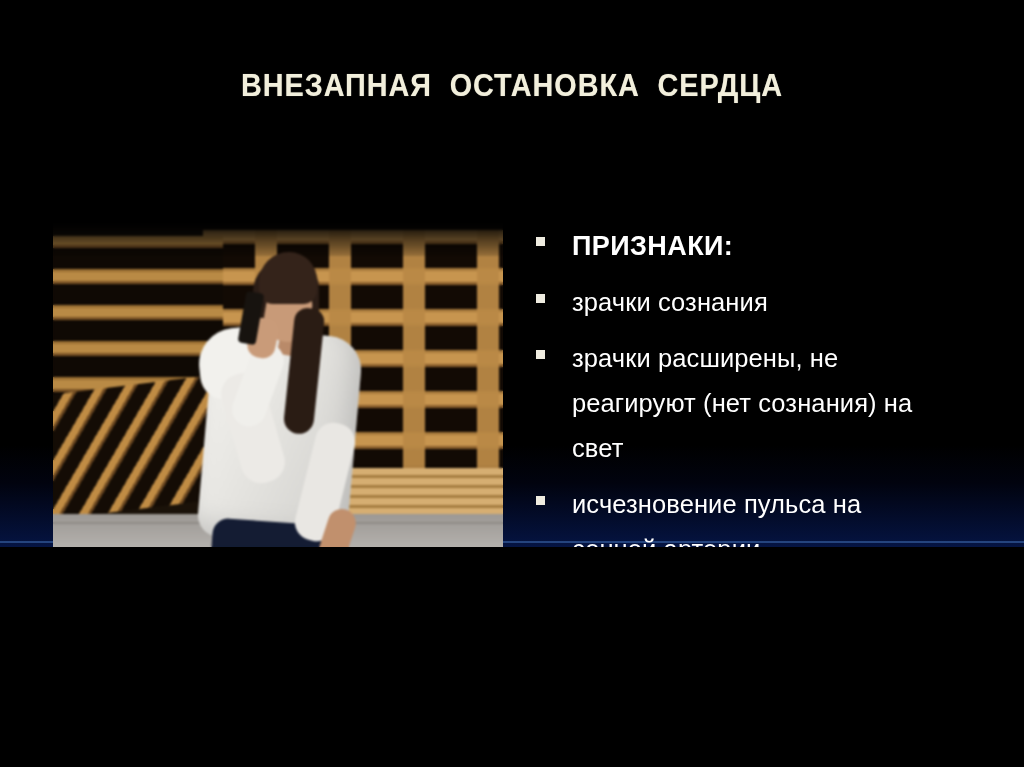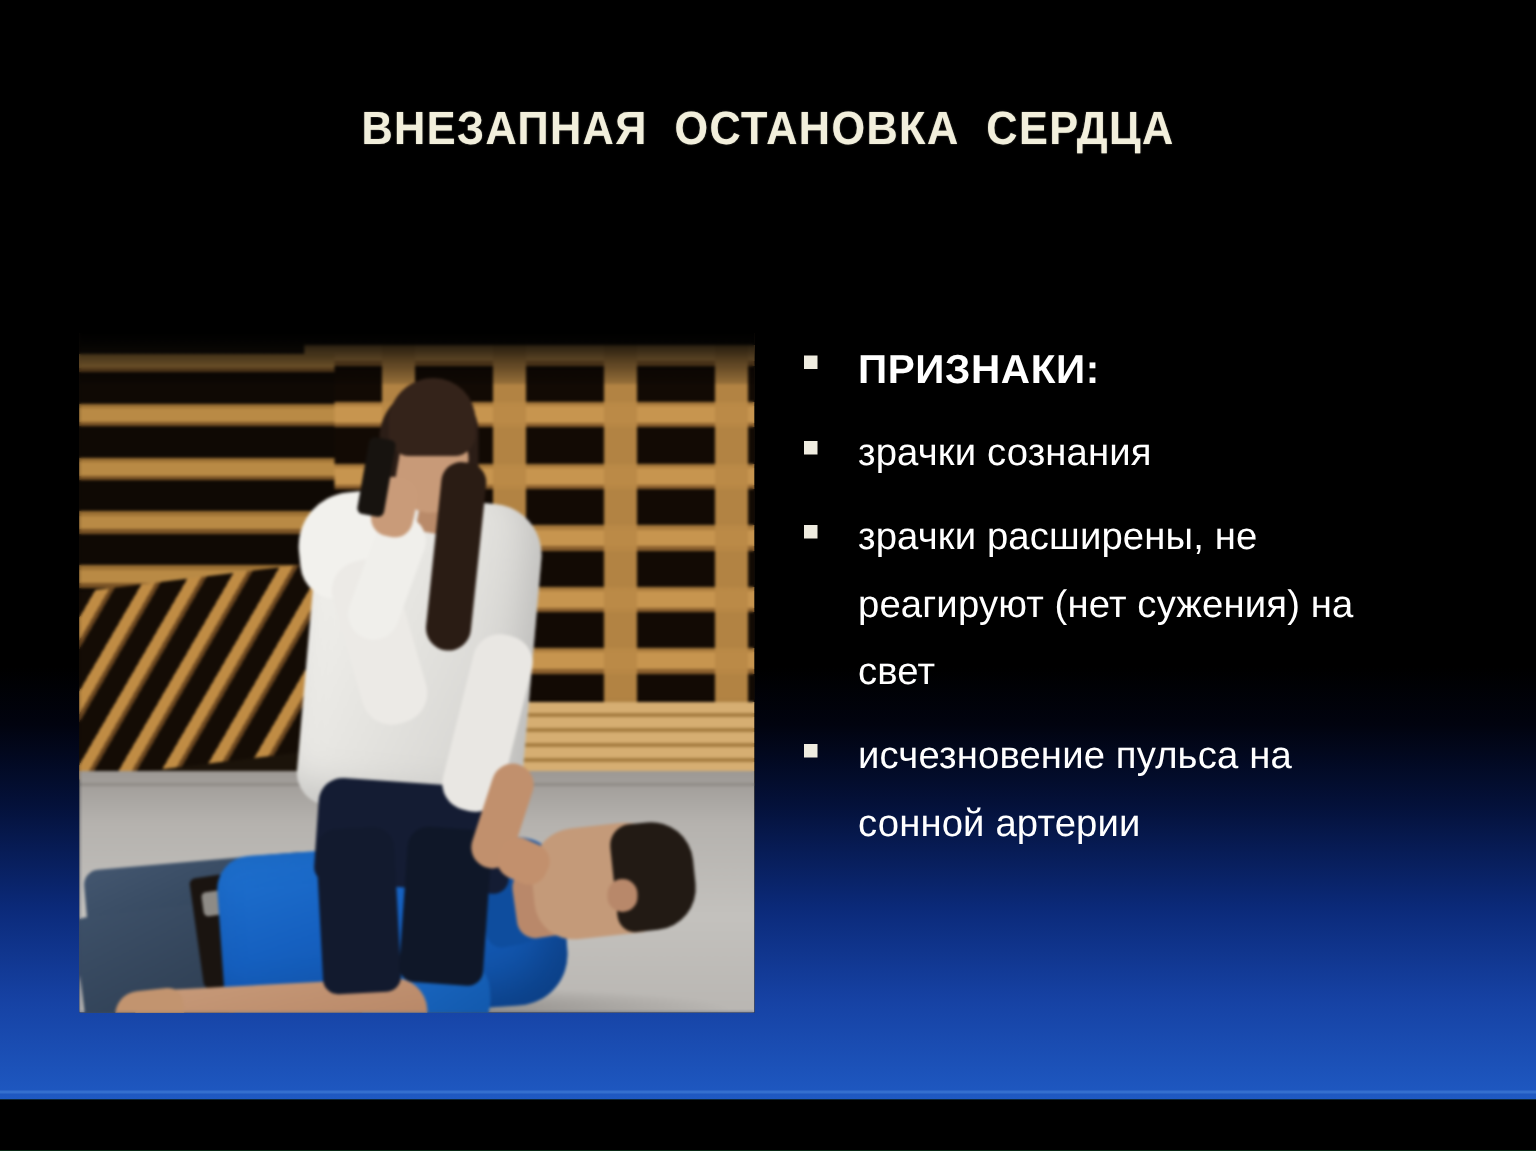--- a/index.html
+++ b/index.html
@@ -4,23 +4,23 @@
 <title>Slide</title>
 <style>
   html, body {
     margin: 0;
     padding: 0;
     background: #000;
   }
   #slide {
     position: relative;
     width: 1024px;
-    height: 733px;
+    height: 547px;
     overflow: hidden;
-    background: #14532d;
+    background: #ef4444;
     font-family: "Liberation Sans", "DejaVu Sans", sans-serif;
   }
   
   #bg-gradient {
     position: absolute;
     left: 0; top: 0;
     width: 1024px;
     height: 767px;
     background: linear-gradient(to bottom,
         #000000 0%,
@@ -438,21 +438,21 @@
       <span class="bullet-text">ПРИЗНАКИ:</span>
     </div>
 
     <div class="bullet-row">
       <span class="bullet-mark"></span>
       <span class="bullet-text">зрачки сознания</span>
     </div>
 
     <div class="bullet-row wide">
       <span class="bullet-mark"></span>
-      <span class="bullet-text">зрачки расширены, не реагируют (нет сужения) на свет</span>
+      <span class="bullet-text">зрачки расширены, не реагируют (нет сознания) на свет</span>
     </div>
 
     <div class="bullet-row wide">
       <span class="bullet-mark"></span>
       <span class="bullet-text">исчезновение пульса на сонной артерии</span>
     </div>
 
   </div>
 
 </div>

